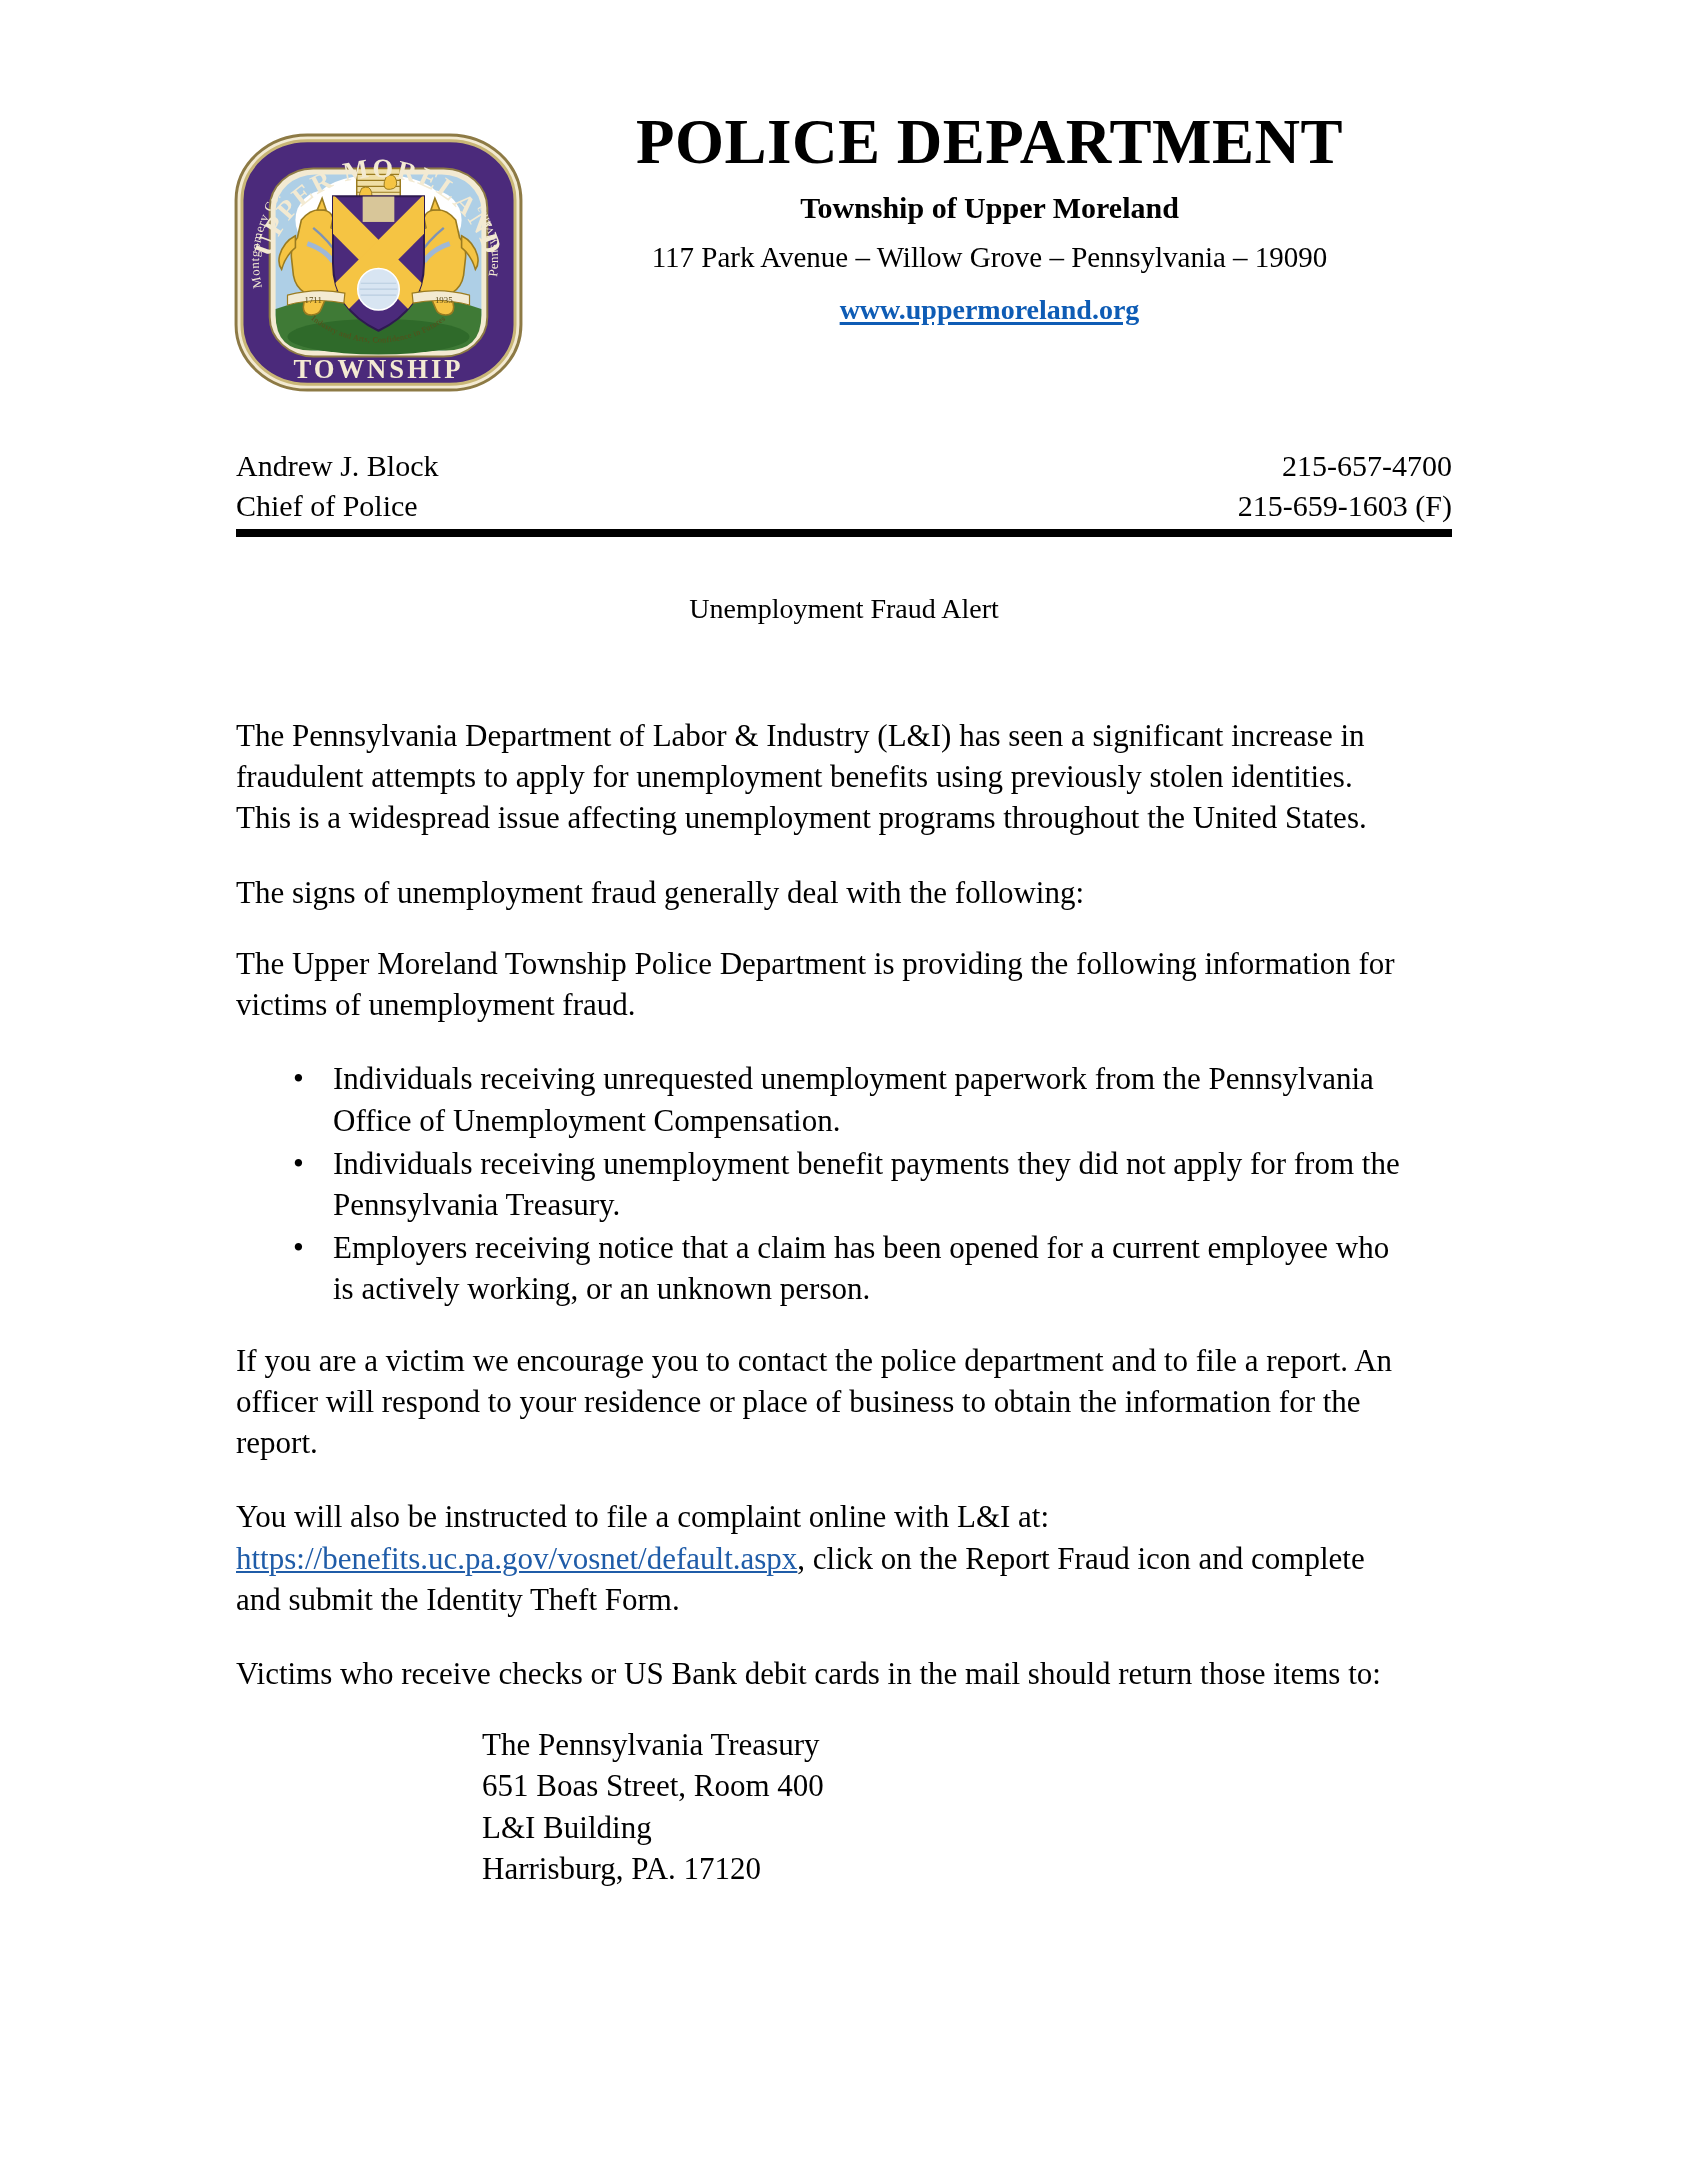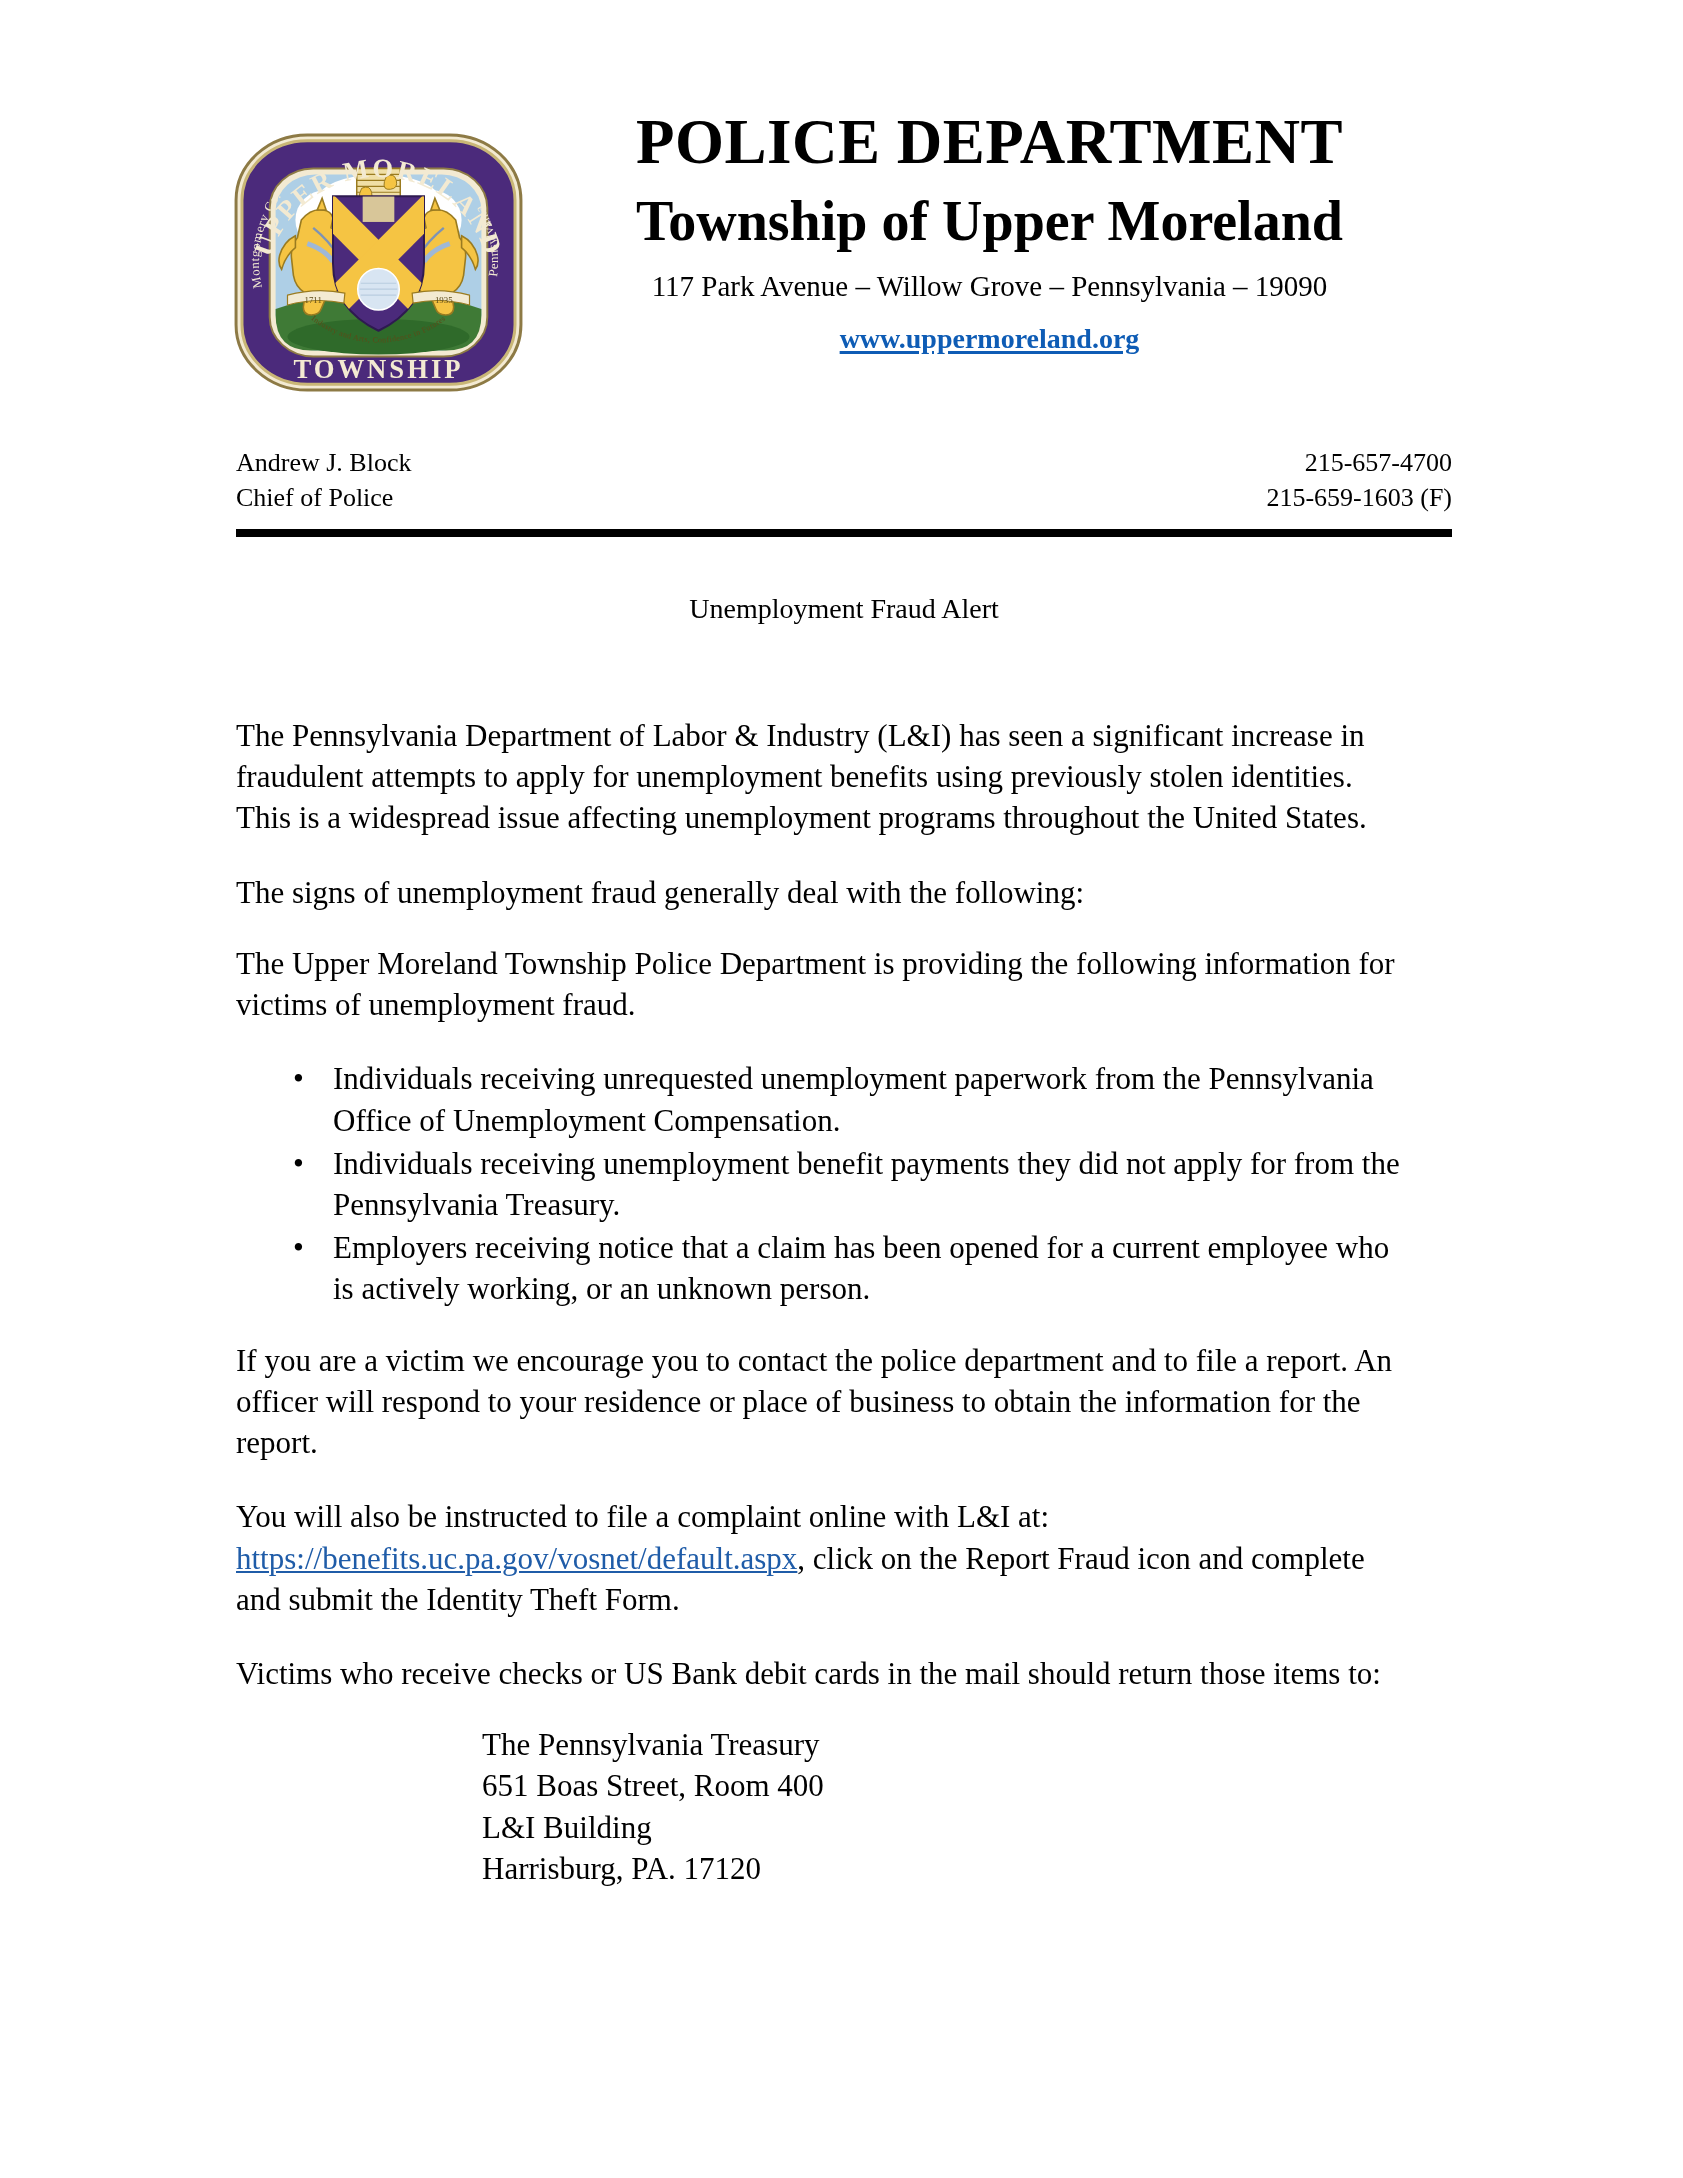--- a/index.html
+++ b/index.html
@@ -53,21 +53,21 @@
   .dept-title {
     font-size: 63px;
     font-weight: bold;
     letter-spacing: 0.5px;
     line-height: 1.05;
     margin: 0;
     white-space: nowrap;
   }
 
   .township-line {
-    font-size: 56px;
+    font-size: 30px;
     font-weight: bold;
     margin: 16px 0 0 0;
     line-height: 1.1;
     white-space: nowrap;
   }
 
   .address-line {
     font-size: 29px;
     font-weight: normal;
     margin: 18px 0 0 0;
@@ -91,21 +91,21 @@
   .chief-block {
     position: absolute;
     left: 236px;
     top: 446px;
     width: 1216px;
   }
   .chief-row {
     display: flex;
     justify-content: space-between;
     align-items: baseline;
-    font-size: 26px;
+    font-size: 30px;
     line-height: 1.33;
   }
   .chief-left { text-align: left; }
   .chief-right { text-align: center; }
 
   .rule {
     position: absolute;
     left: 236px;
     top: 529px;
     width: 1216px;

